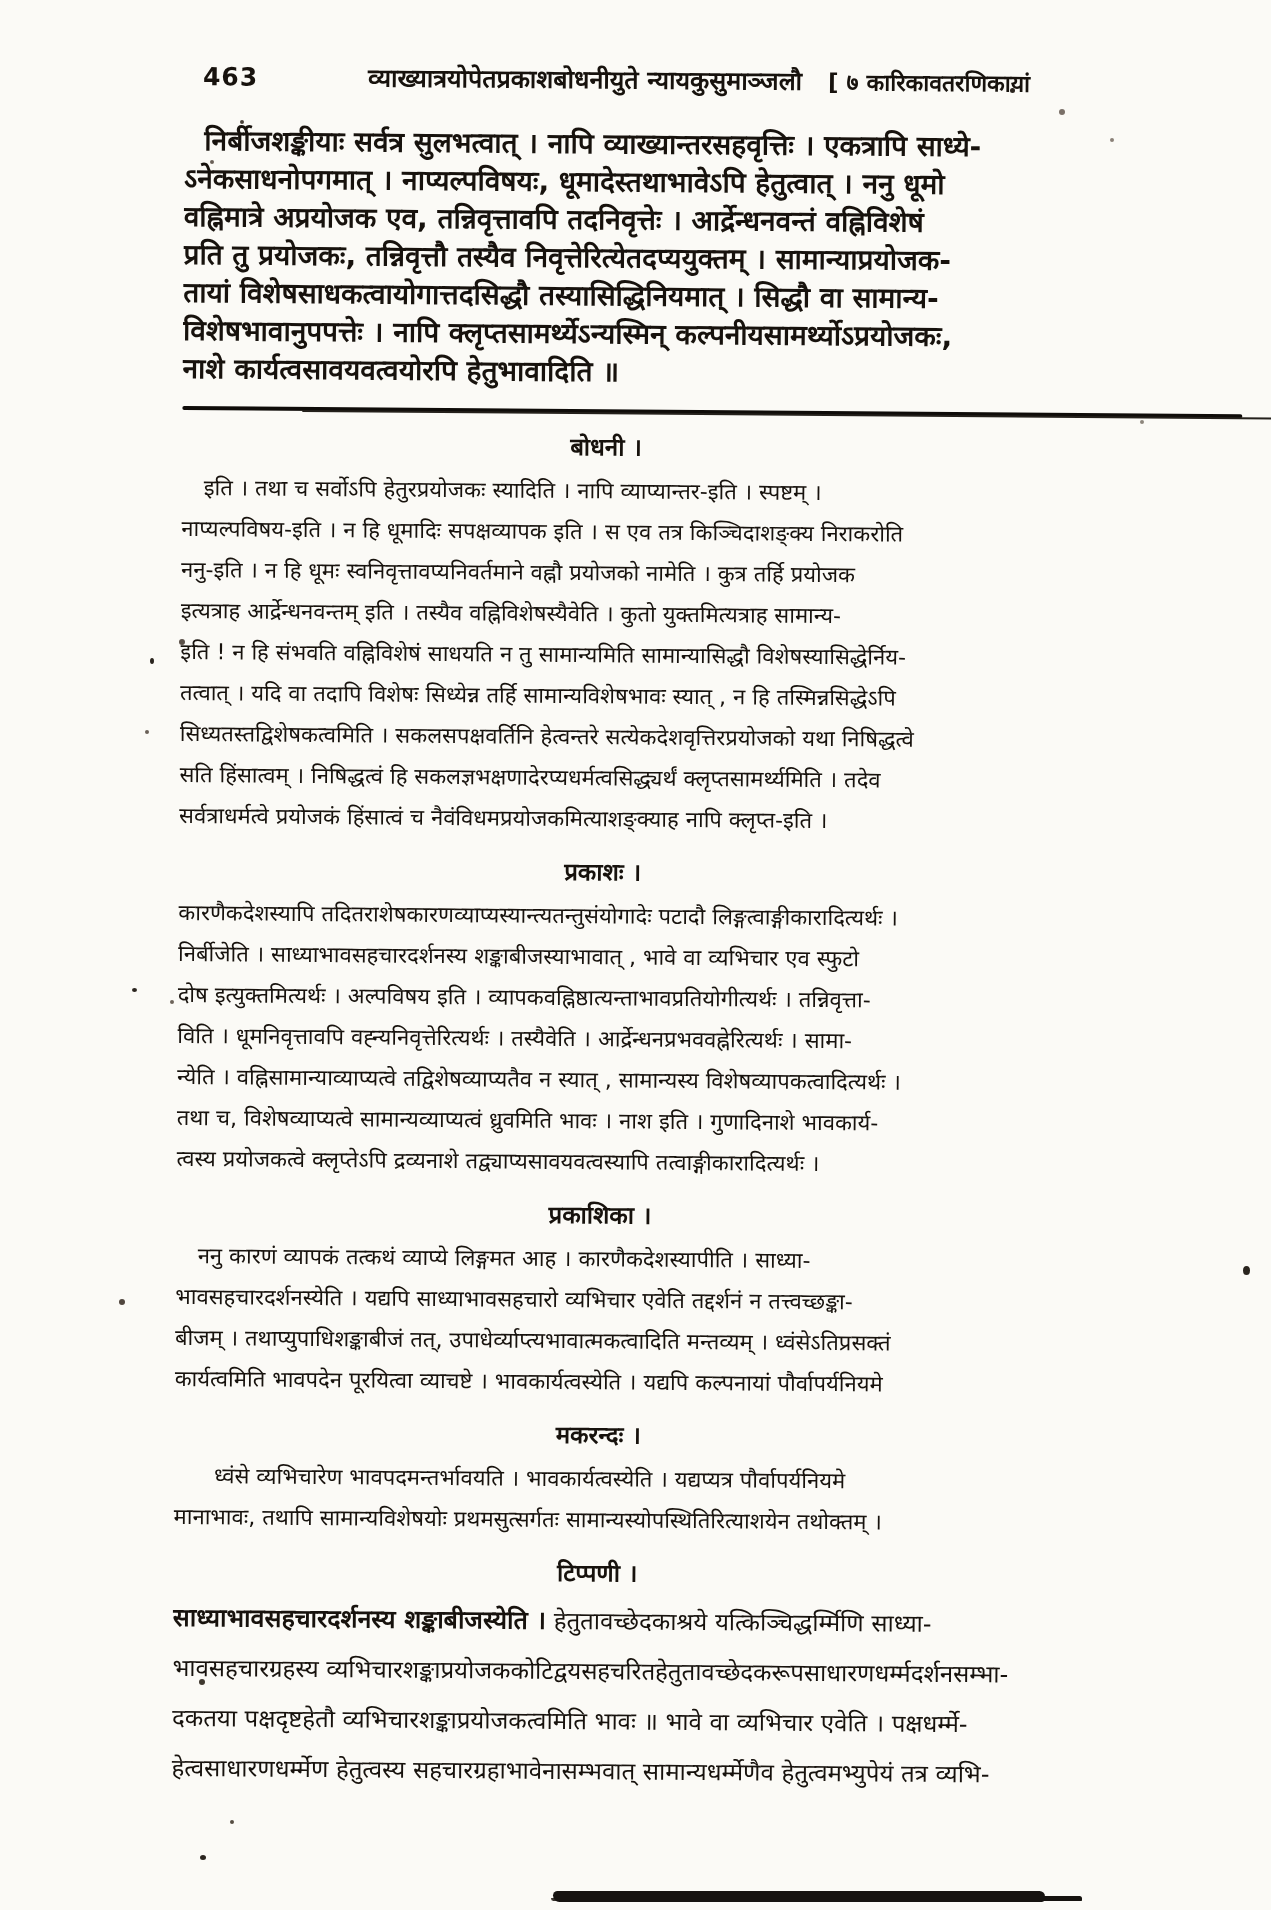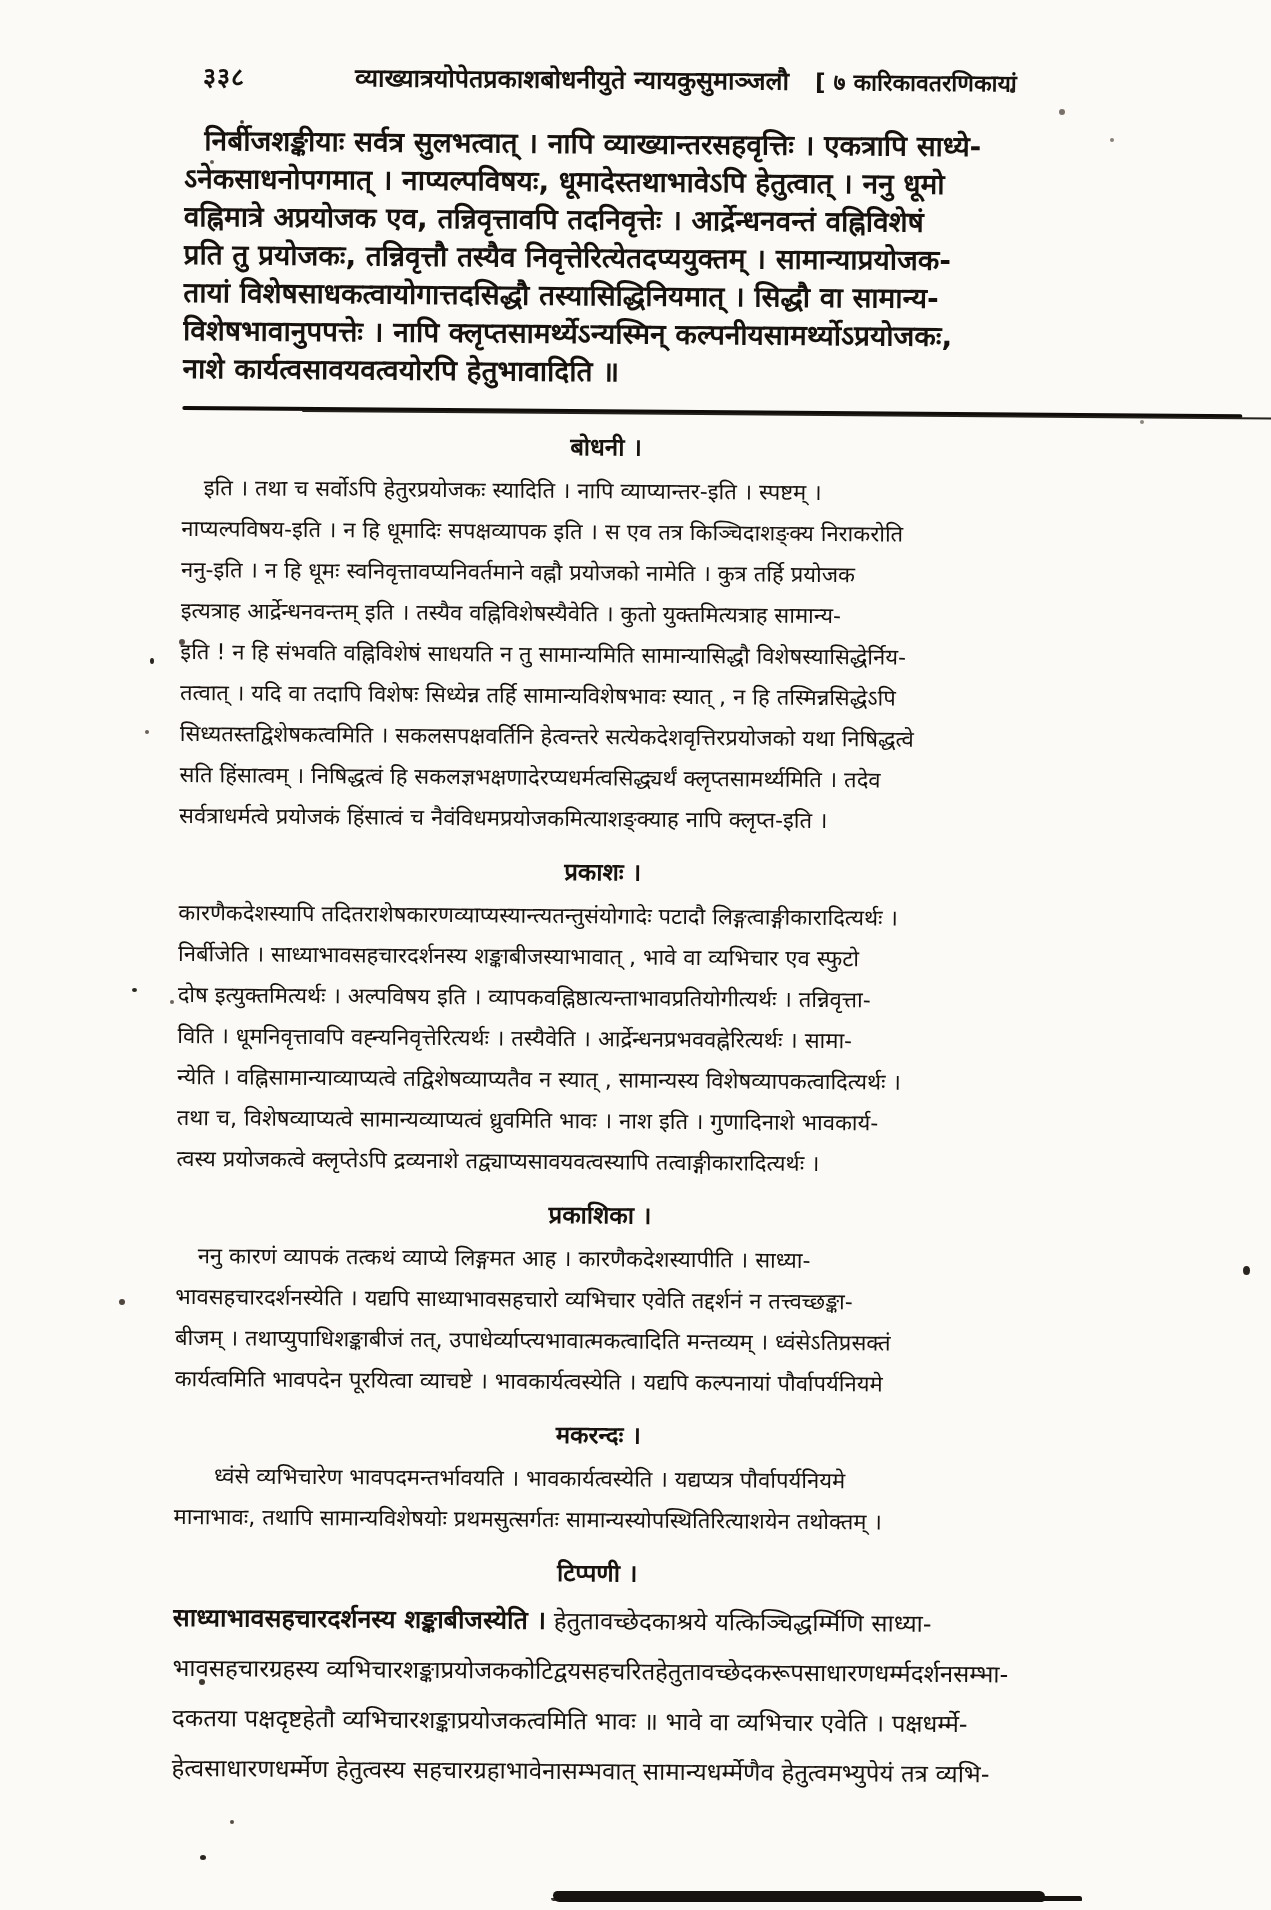--- a/index.html
+++ b/index.html
@@ -66,21 +66,21 @@
       1070px 1504px 0 0 #443c33, 900px 300px 0 0 #8d867d, -70px 880px 0 0 #6d645a;
   }
 </style>
 </head>
 <body>
 
 <div class="page">
   <div class="content">
 
     <div class="col header">
-      <span class="pageno">३३८</span>
+      <span class="pageno">463</span>
       <span class="rtitle">व्याख्यात्रयोपेतप्रकाशबोधनीयुते न्यायकुसुमाञ्जलौ</span>
       <span class="rbracket">[ ७ कारिकावतरणिकायां</span>
     </div>
 
     <div class="col mula">
       <div class="tl">निर्बीजशङ्कीयाः सर्वत्र सुलभत्वात् । नापि व्याख्यान्तरसहवृत्तिः । एकत्रापि साध्ये-</div>
       <div class="tl">ऽनेकसाधनोपगमात् । नाप्यल्पविषयः, धूमादेस्तथाभावेऽपि हेतुत्वात् । ननु धूमो</div>
       <div class="tl">वह्निमात्रे अप्रयोजक एव, तन्निवृत्तावपि तदनिवृत्तेः । आर्द्रेन्धनवन्तं वह्निविशेषं</div>
       <div class="tl">प्रति तु प्रयोजकः, तन्निवृत्तौ तस्यैव निवृत्तेरित्येतदप्ययुक्तम् ।  सामान्याप्रयोजक-</div>
       <div class="tl">तायां विशेषसाधकत्वायोगात्तदसिद्धौ तस्यासिद्धिनियमात् । सिद्धौ  वा  सामान्य-</div>

